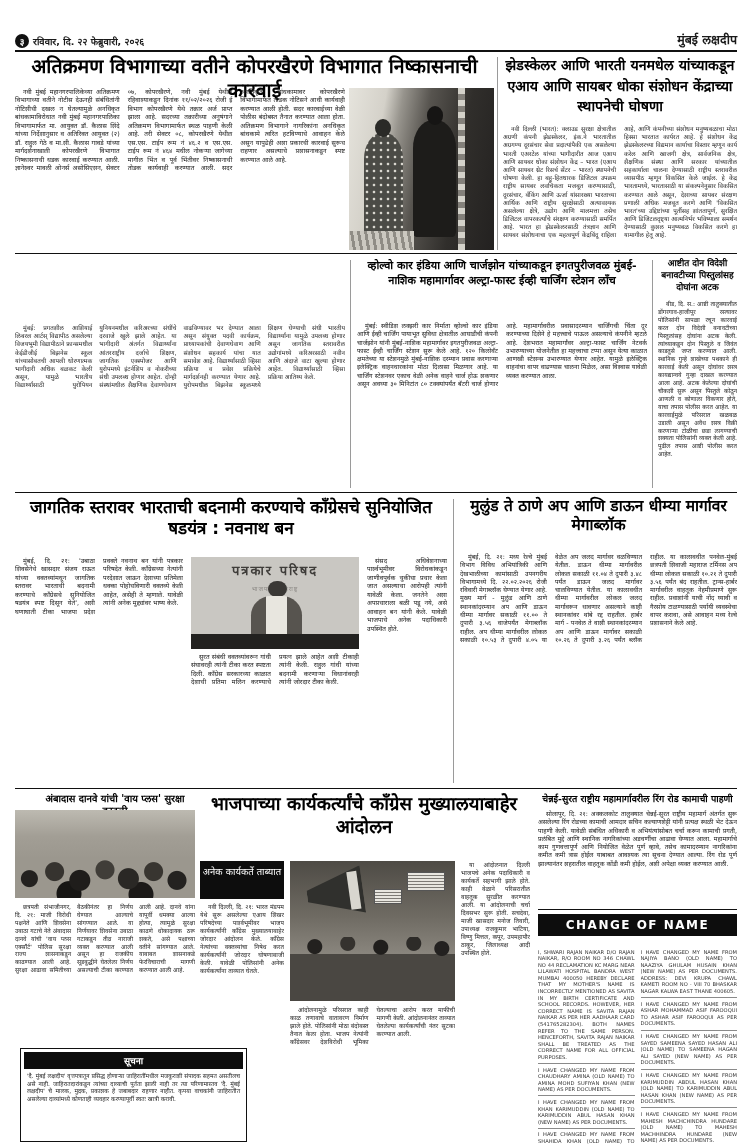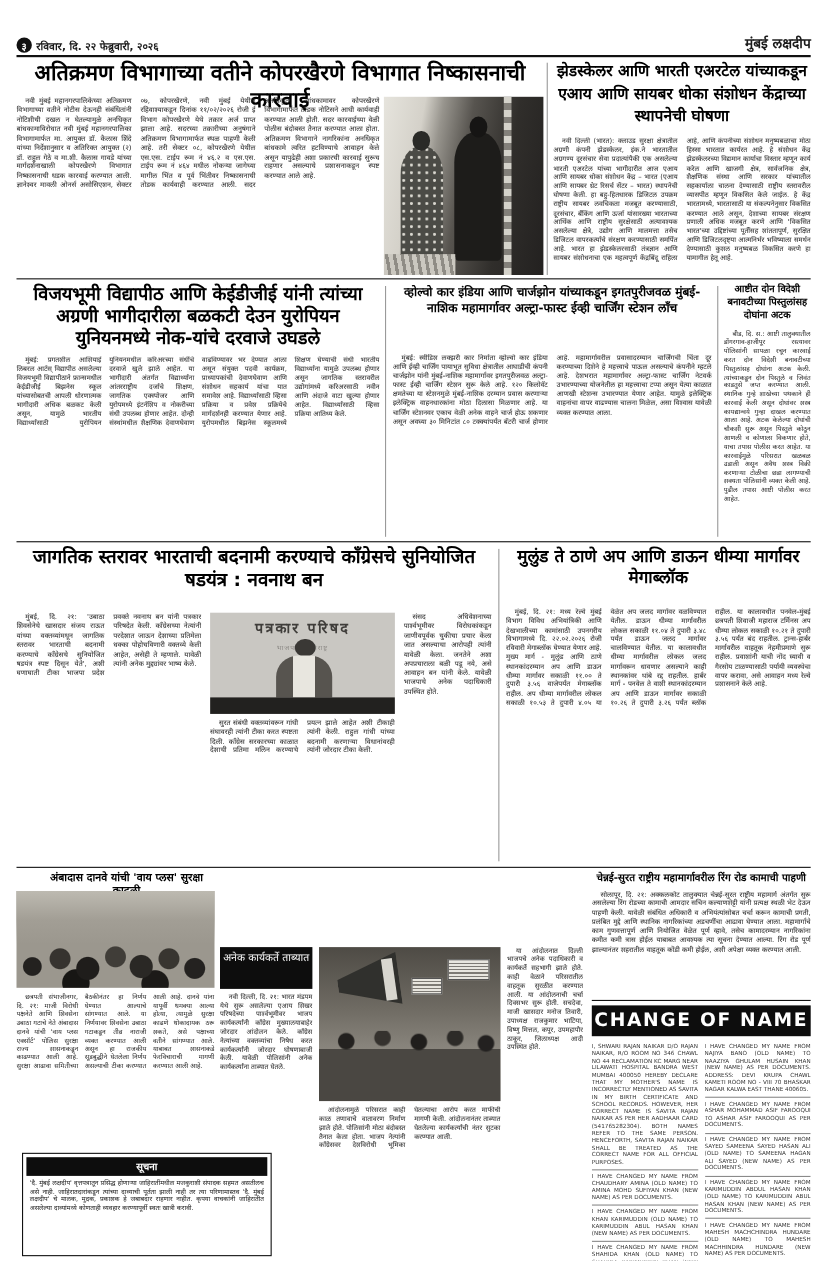--- a/index.html
+++ b/index.html
@@ -75,21 +75,21 @@
        radial-gradient(circle at 75% 10%,#2d2b28 7px,transparent 8px),
        radial-gradient(circle at 92% 18%,#232120 7px,transparent 8px),
        linear-gradient(rgba(0,0,0,0) 0 26%,#4a4742 26% 100%);}
   
   .blackbox{background:#0d0d0d;color:#fff;font-weight:normal;text-align:center;}
   .notice{border:1px solid #111;background:#fff;}
   .notice .nt{background:#0d0d0d;color:#fff;font-weight:bold;text-align:center;
      font-size:9px;padding:2px 0;margin:3px 3px 2px 3px;}
   .notice .nb{font-size:5.9px;line-height:1.3;text-align:justify;padding:2px 6px 4px 6px;color:#222;}
   
-  .con-banner{background:#0d0d0d;color:#fff;font-weight:bold;font-size:17px;
+  .con-banner{background:#0d0d0d;color:#fff;font-weight:bold;font-size:12px;
      text-align:center;letter-spacing:1.5px;padding:4px 0;font-family:"DejaVu Sans",sans-serif;}
   .con-cols{display:flex;gap:6px;}
   .con-col{width:50%;overflow:hidden;}
   .con-entry{font-size:5.15px;line-height:1.28;text-align:justify;color:#333;
      border-bottom:1px solid #8a8a8a;padding:2.5px 0;}
 </style>
 </head>
 <body>
 
 <div class="page">
@@ -111,30 +111,29 @@
     <div class="abs photo ph1" style="left:334px;top:33px;width:145px;height:162px;">
       <div class="person1"></div>
       <div class="person2"></div>
       <div class="pole"></div>
       <div class="rubble"></div>
     </div>
   </div>
   <div class="abs rule-v" style="left:497px;top:57px;height:193px;"></div>
 
   <div class="abs" style="left:503px;top:55px;width:234px;height:197px;">
-    <div class="hl" style="font-size:14.2px;line-height:1.45;">झेडस्केलर आणि भारती एअरटेल यांच्याकडून एआय आणि सायबर धोका संशोधन केंद्राच्या स्थापनेची घोषणा</div>
+    <div class="hl" style="font-size:14.2px;line-height:1.45;">झेडस्केलर आणि भारती यनमधेल यांच्याकडून एआय आणि सायबर धोका संशोधन केंद्राच्या स्थापनेची घोषणा</div>
     <div class="abs bt cols2" style="left:0;top:70px;width:234px;height:126px;font-size:6.2px;">
       <p>नवी दिल्ली (भारत): क्लाउड सुरक्षा क्षेत्रातील अग्रणी कंपनी झेडस्केलर, इंक.ने भारतातील अग्रगण्य दूरसंचार सेवा प्रदात्यांपैकी एक असलेल्या भारती एअरटेल यांच्या भागीदारीत आज एआय आणि सायबर धोका संशोधन केंद्र – भारत (एआय आणि सायबर थ्रेट रिसर्च सेंटर – भारत) स्थापनेची घोषणा केली. हा बहु-हितधारक डिजिटल उपक्रम राष्ट्रीय सायबर लवचिकता मजबूत करण्यासाठी, दूरसंचार, बँकिंग आणि ऊर्जा यांसारख्या भारताच्या आर्थिक आणि राष्ट्रीय सुरक्षेसाठी अत्यावश्यक असलेल्या क्षेत्रे, उद्योग आणि मालमत्ता तसेच डिजिटल वापरकर्त्यांचे संरक्षण करण्यासाठी समर्पित आहे. भारत हा झेडस्केलरसाठी तंत्रज्ञान आणि सायबर संशोधनाचा एक महत्वपूर्ण केंद्रबिंदू राहिला आहे, आणि कंपनीच्या संशोधन मनुष्यबळाचा मोठा हिस्सा भारतात कार्यरत आहे. हे संशोधन केंद्र झेडस्केलरच्या विद्यमान कार्याचा विस्तार म्हणून कार्य करेल आणि खाजगी क्षेत्र, सार्वजनिक क्षेत्र, शैक्षणिक संस्था आणि सरकार यांच्यातील सहकार्याला चालना देण्यासाठी राष्ट्रीय स्तरावरील व्यासपीठ म्हणून विकसित केले जाईल. हे केंद्र भारतामध्ये, भारतासाठी या संकल्पनेनुसार विकसित करण्यात आले असून, देशाच्या सायबर संरक्षण प्रणाली अधिक मजबूत करणे आणि 'विकसित भारत'च्या उद्दिष्टांच्या पूर्तीसह शांततापूर्ण, सुरक्षित आणि डिजिटलदृष्ट्या आत्मनिर्भर भविष्याला समर्थन देण्यासाठी कुशल मनुष्यबळ विकसित करणे हा यामागील हेतू आहे.</p>
     </div>
   </div>
 
   <div class="abs rule-h" style="left:15px;top:253px;width:722px;height:1px;"></div>
 
   <div class="abs" style="left:15px;top:258px;width:330px;height:230px;">
-    <div class="hl" style="font-size:16.5px;">विजयभूमी विद्यापीठ आणि केईडीजीई यांनी त्यांच्या अग्रणी भागीदारीला बळकटी देउन युरोपियन युनियनमध्ये नोक-यांचे दरवाजे उघडले</div>
     <div class="abs bt cols4" style="left:0;top:66px;width:330px;height:160px;font-size:6.2px;">
       <p>मुंबई: प्रगतशील आशियाई लिबरल आर्टस् विद्यापीठ असलेल्या विजयभूमी विद्यापीठाने फ्रान्समधील केईडीजीई बिझनेस स्कूल यांच्यासोबतची आपली धोरणात्मक भागीदारी अधिक बळकट केली असून, यामुळे भारतीय विद्यार्थ्यांसाठी युरोपियन युनियनमधील करिअरच्या संधींचे दरवाजे खुले झाले आहेत. या भागीदारी अंतर्गत विद्यार्थ्यांना आंतरराष्ट्रीय दर्जाचे शिक्षण, जागतिक एक्स्पोजर आणि युरोपमध्ये इंटर्नशिप व नोकरीच्या संधी उपलब्ध होणार आहेत. दोन्ही संस्थांमधील शैक्षणिक देवाणघेवाण वाढविण्यावर भर देण्यात आला असून संयुक्त पदवी कार्यक्रम, प्राध्यापकांची देवाणघेवाण आणि संशोधन सहकार्य यांचा यात समावेश आहे. विद्यार्थ्यांसाठी व्हिसा प्रक्रिया व प्रवेश प्रक्रियेचे मार्गदर्शनही करण्यात येणार आहे. युरोपमधील बिझनेस स्कूलमध्ये शिक्षण घेण्याची संधी भारतीय विद्यार्थ्यांना यामुळे उपलब्ध होणार असून जागतिक स्तरावरील उद्योगांमध्ये करिअरसाठी नवीन आणि अंदाजे वाटा खुल्या होणार आहेत. विद्यार्थ्यांसाठी व्हिसा प्रक्रिया आतिथ्य केले.</p>
     </div>
   </div>
   <div class="abs rule-v" style="left:350px;top:260px;height:228px;"></div>
 
   <div class="abs" style="left:357px;top:258px;width:290px;height:230px;">
     <div class="hl" style="font-size:11px;line-height:1.4;">व्होल्वो कार इंडिया आणि चार्जझोन यांच्याकडून इगतपुरीजवळ मुंबई-नाशिक महामार्गावर अल्ट्रा-फास्ट ईव्ही चार्जिंग स्टेशन लाँच</div>
     <div class="abs bt cols2" style="left:0;top:64px;width:290px;height:162px;font-size:6.3px;">
       <p>मुंबई: स्वीडिश लक्झरी कार निर्माता व्होल्वो कार इंडिया आणि ईव्ही चार्जिंग पायाभूत सुविधा क्षेत्रातील आघाडीची कंपनी चार्जझोन यांनी मुंबई-नाशिक महामार्गावर इगतपुरीजवळ अल्ट्रा-फास्ट ईव्ही चार्जिंग स्टेशन सुरू केले आहे. १२० किलोवॅट क्षमतेच्या या स्टेशनमुळे मुंबई-नाशिक दरम्यान प्रवास करणाऱ्या इलेक्ट्रिक वाहनधारकांना मोठा दिलासा मिळणार आहे. या चार्जिंग स्टेशनवर एकाच वेळी अनेक वाहने चार्ज होऊ शकणार असून अवघ्या ३० मिनिटांत ८० टक्क्यांपर्यंत बॅटरी चार्ज होणार आहे. महामार्गावरील प्रवासादरम्यान चार्जिंगची चिंता दूर करण्याच्या दिशेने हे महत्त्वाचे पाऊल असल्याचे कंपनीने म्हटले आहे. देशभरात महामार्गांवर अल्ट्रा-फास्ट चार्जिंग नेटवर्क उभारण्याच्या योजनेतील हा महत्त्वाचा टप्पा असून येत्या काळात आणखी स्टेशन्स उभारण्यात येणार आहेत. यामुळे इलेक्ट्रिक वाहनांचा वापर वाढण्यास चालना मिळेल, असा विश्वास यावेळी व्यक्त करण्यात आला.</p>
@@ -188,20 +187,21 @@
       <p>छत्रपती संभाजीनगर, दि. २१: माजी विरोधी पक्षनेते आणि शिवसेना उबाठा गटाचे नेते अंबादास दानवे यांची 'वाय प्लस एक्सॉर्ट' पोलिस सुरक्षा राज्य शासनाकडून काढण्यात आली आहे. सुरक्षा आढावा समितीच्या बैठकीनंतर हा निर्णय घेण्यात आल्याचे सांगण्यात आले. या निर्णयावर शिवसेना उबाठा गटाकडून तीव्र नाराजी व्यक्त करण्यात आली असून हा राजकीय सूडबुद्धीने घेतलेला निर्णय असल्याची टीका करण्यात आली आहे. दानवे यांना यापूर्वी धमक्या आल्या होत्या, त्यामुळे सुरक्षा काढणे धोकादायक ठरू शकते, असे पक्षाच्या वतीने सांगण्यात आले. याबाबत शासनाकडे फेरविचाराची मागणी करण्यात आली आहे.</p>
     </div>
   </div>
 
   <div class="abs notice" style="left:20px;top:1048px;width:225px;height:92px;">
     <div class="nt">सूचना</div>
     <div class="nb">'दै. मुंबई लक्षदीप' वृत्तपत्रातून प्रसिद्ध होणाऱ्या जाहिरातींमधील मजकुराशी संपादक सहमत असतीलच असे नाही. जाहिरातदारांकडून त्यांच्या दाव्याची पूर्तता झाली नाही तर त्या परिणामास्तव 'दै. मुंबई लक्षदीप' चे मालक, मुद्रक, प्रकाशक हे जबाबदार राहणार नाहीत. कृपया वाचकांनी जाहिरातीत असलेल्या दाव्यांमध्ये कोणताही व्यवहार करण्यापूर्वी स्वतः खात्री करावी.</div>
   </div>
 
   <div class="abs" style="left:198px;top:793px;width:332px;height:352px;">
+    <div class="hl" style="font-size:18.5px;padding:0 8px;">भाजपाच्या कार्यकर्त्यांचे काँग्रेस मुख्यालयाबाहेर आंदोलन</div>
     <div class="abs blackbox" style="left:2px;top:68px;width:84px;height:34px;font-size:9.5px;line-height:1.5;padding-top:4px;">अनेक कार्यकर्ते ताब्यात</div>
     <div class="abs bt" style="left:2px;top:110px;width:84px;height:135px;font-size:6.1px;">
       <p>नवी दिल्ली, दि. २१: भारत मंडपम येथे सुरू असलेल्या एआय शिखर परिषदेच्या पार्श्वभूमीवर भाजप कार्यकर्त्यांनी काँग्रेस मुख्यालयाबाहेर जोरदार आंदोलन केले. काँग्रेस नेत्यांच्या वक्तव्यांचा निषेध करत कार्यकर्त्यांनी जोरदार घोषणाबाजी केली. यावेळी पोलिसांनी अनेक कार्यकर्त्यांना ताब्यात घेतले.</p>
     </div>
     <div class="abs photo ph4" style="left:92px;top:68px;width:165px;height:140px;">
       <div class="mega"></div>
       <div class="sign" style="right:6%;top:8%;width:22%;height:12%;"></div>
       <div class="sign" style="right:32%;top:20%;width:16%;height:9%;"></div>
       <div class="crowd"></div>
     </div>

